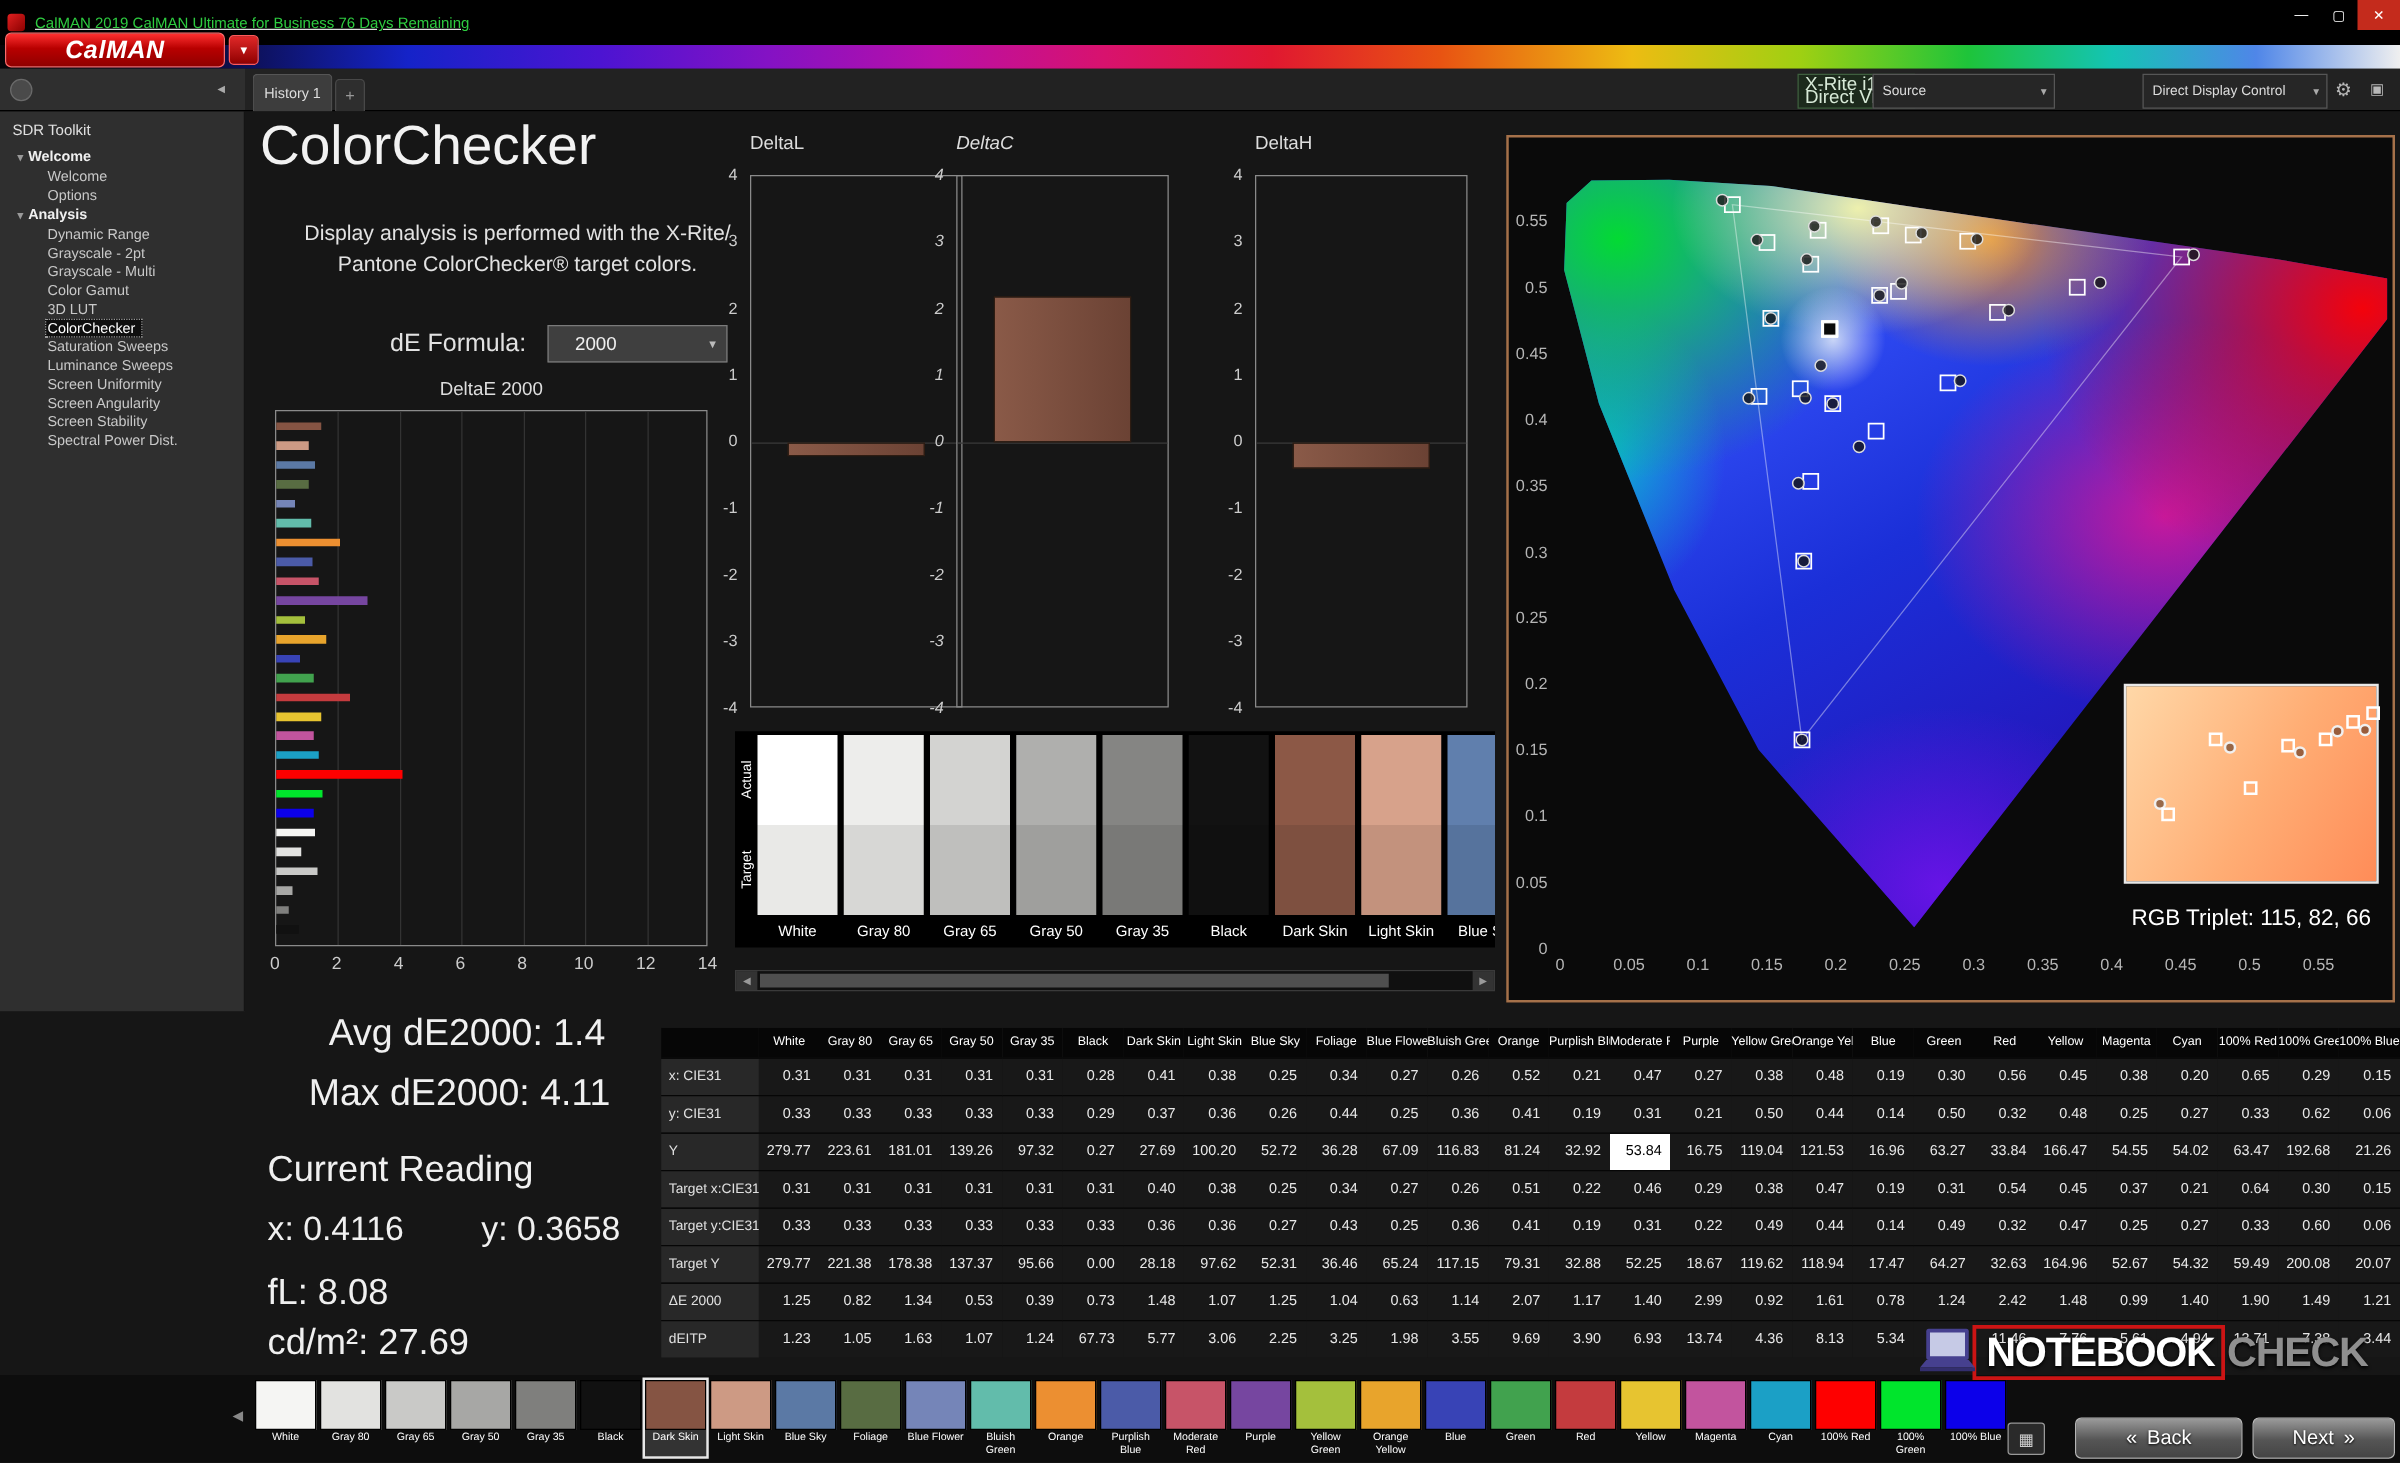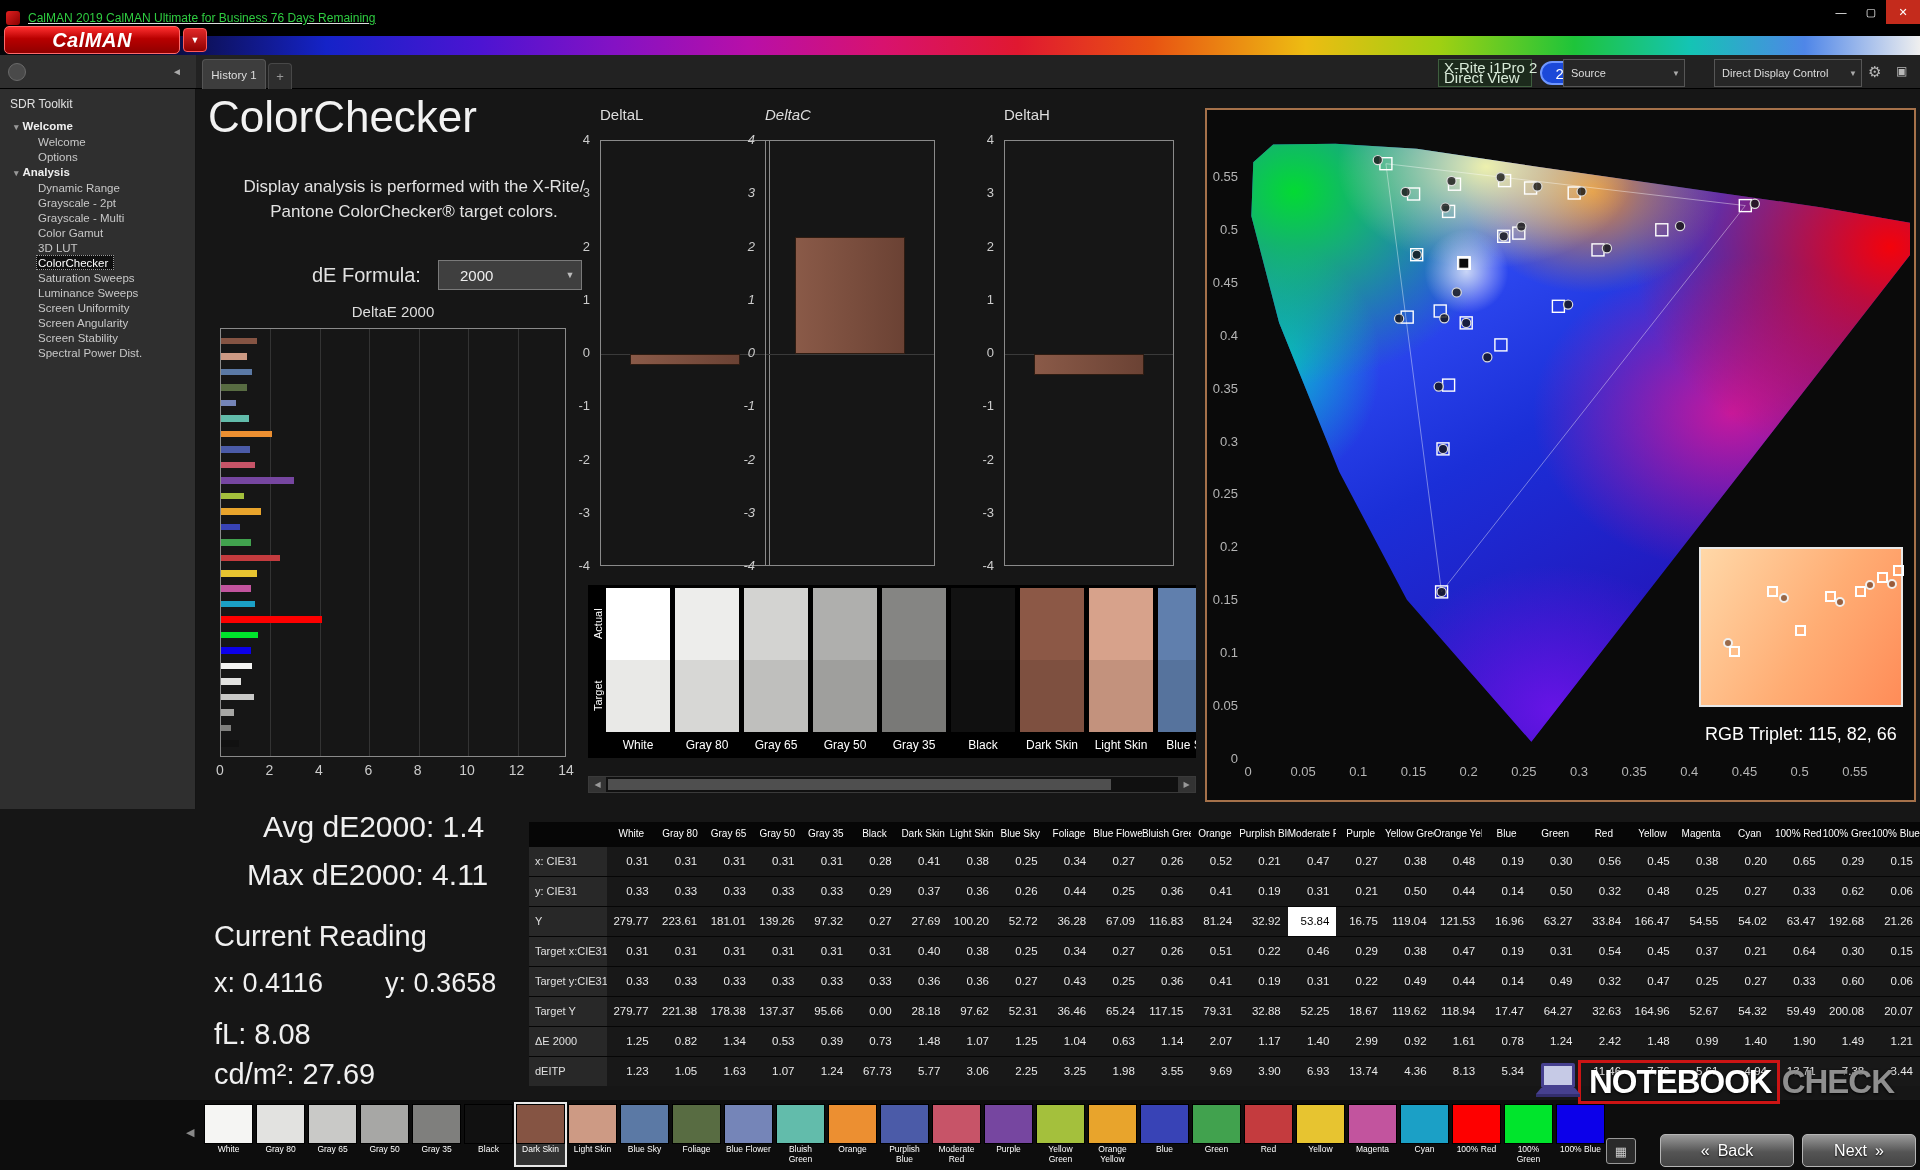--- a/index.html
+++ b/index.html
@@ -27,21 +27,21 @@
 #collapse-btn{position:absolute;left:172px;top:11px;font-size:10px;color:#aaa;cursor:default;}
 .tab{position:absolute;display:flex;align-items:center;justify-content:center;color:#ddd;}
 #tab-history{left:202px;top:4px;width:64px;height:30px;background:#3d3d3d;border:1px solid #555;border-bottom:none;border-radius:4px 4px 0 0;font-size:11.5px;}
 #tab-add{left:268px;top:8px;width:24px;height:26px;background:#2e2e2e;border:1px solid #484848;border-bottom:none;border-radius:4px 4px 0 0;font-size:13px;color:#999;}
 .dd{position:absolute;top:4px;height:28px;background:#262626;border:1px solid #565656;display:flex;align-items:center;color:#ddd;}
 #meter-dd{left:1438px;width:94px;background:#1c2a1c;border-color:#3f5f3f;}
 #meter-dd .dd-lines{flex:1;padding-left:5px;}
 #meter-dd .dd-lines div{font-size:15px;line-height:10px;color:#d8ead8;white-space:nowrap;}
 .ddarr{width:16px;font-size:8px;color:#aaa;text-align:center;flex:none;}
 #badge{position:absolute;left:1540px;top:6px;width:56px;height:24px;background:#1b49d8;border:2px solid #6e96ff;border-radius:12px;color:#fff;font-size:15px;display:flex;align-items:center;justify-content:center;}
-#source-dd{left:1563px;width:122px;}
+#source-dd{left:1498px;width:146px;}
 #source-dd .dd-text,#ddc-dd .dd-text{flex:1;padding-left:7px;font-size:11px;white-space:nowrap;overflow:hidden;}
 #ddc-dd{left:1714px;width:148px;}
 #gear-btn{position:absolute;left:1868px;top:8px;font-size:15px;color:#b8b8b8;}
 #panel-btn{position:absolute;left:1896px;top:9px;font-size:12px;color:#b8b8b8;}
 
 
 #sidebar{position:absolute;left:0;top:89px;width:196px;height:720px;background:#2f2f2f;border-right:1px solid #141414;z-index:4;}
 #sb-title{padding:8px 0 7px 10px;font-size:12px;color:#e0e0e0;}
 #sb-tree{font-size:11.5px;color:#c8c8c8;}
 .tree-sec{padding:2px 0 2px 14px;font-weight:bold;color:#f0f0f0;}

